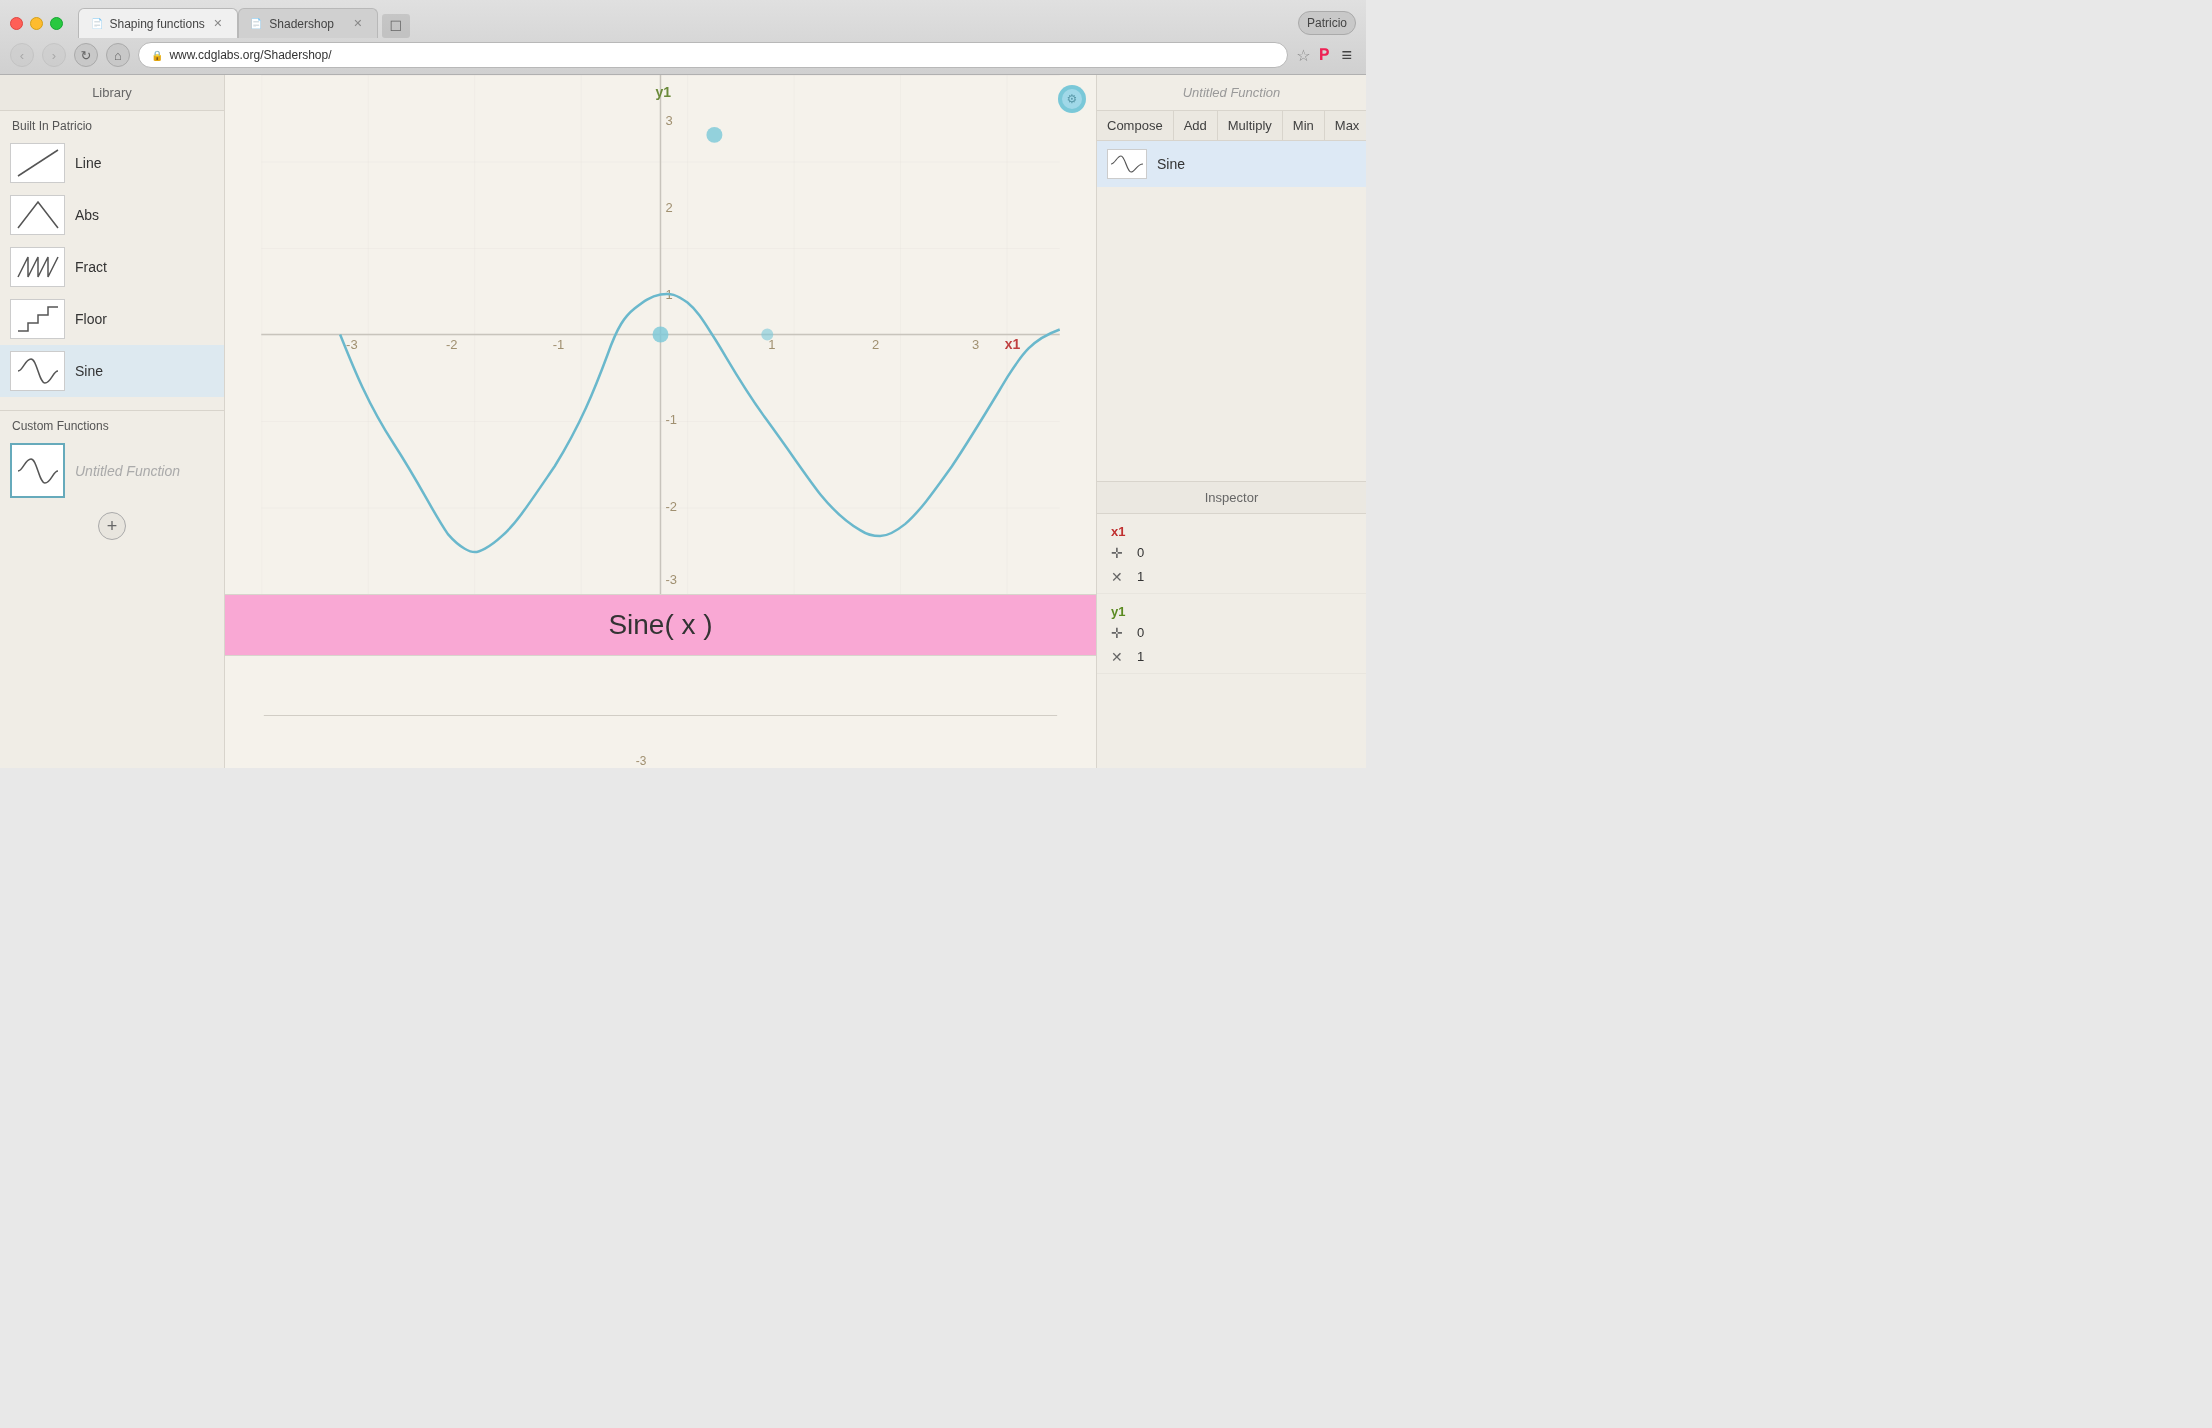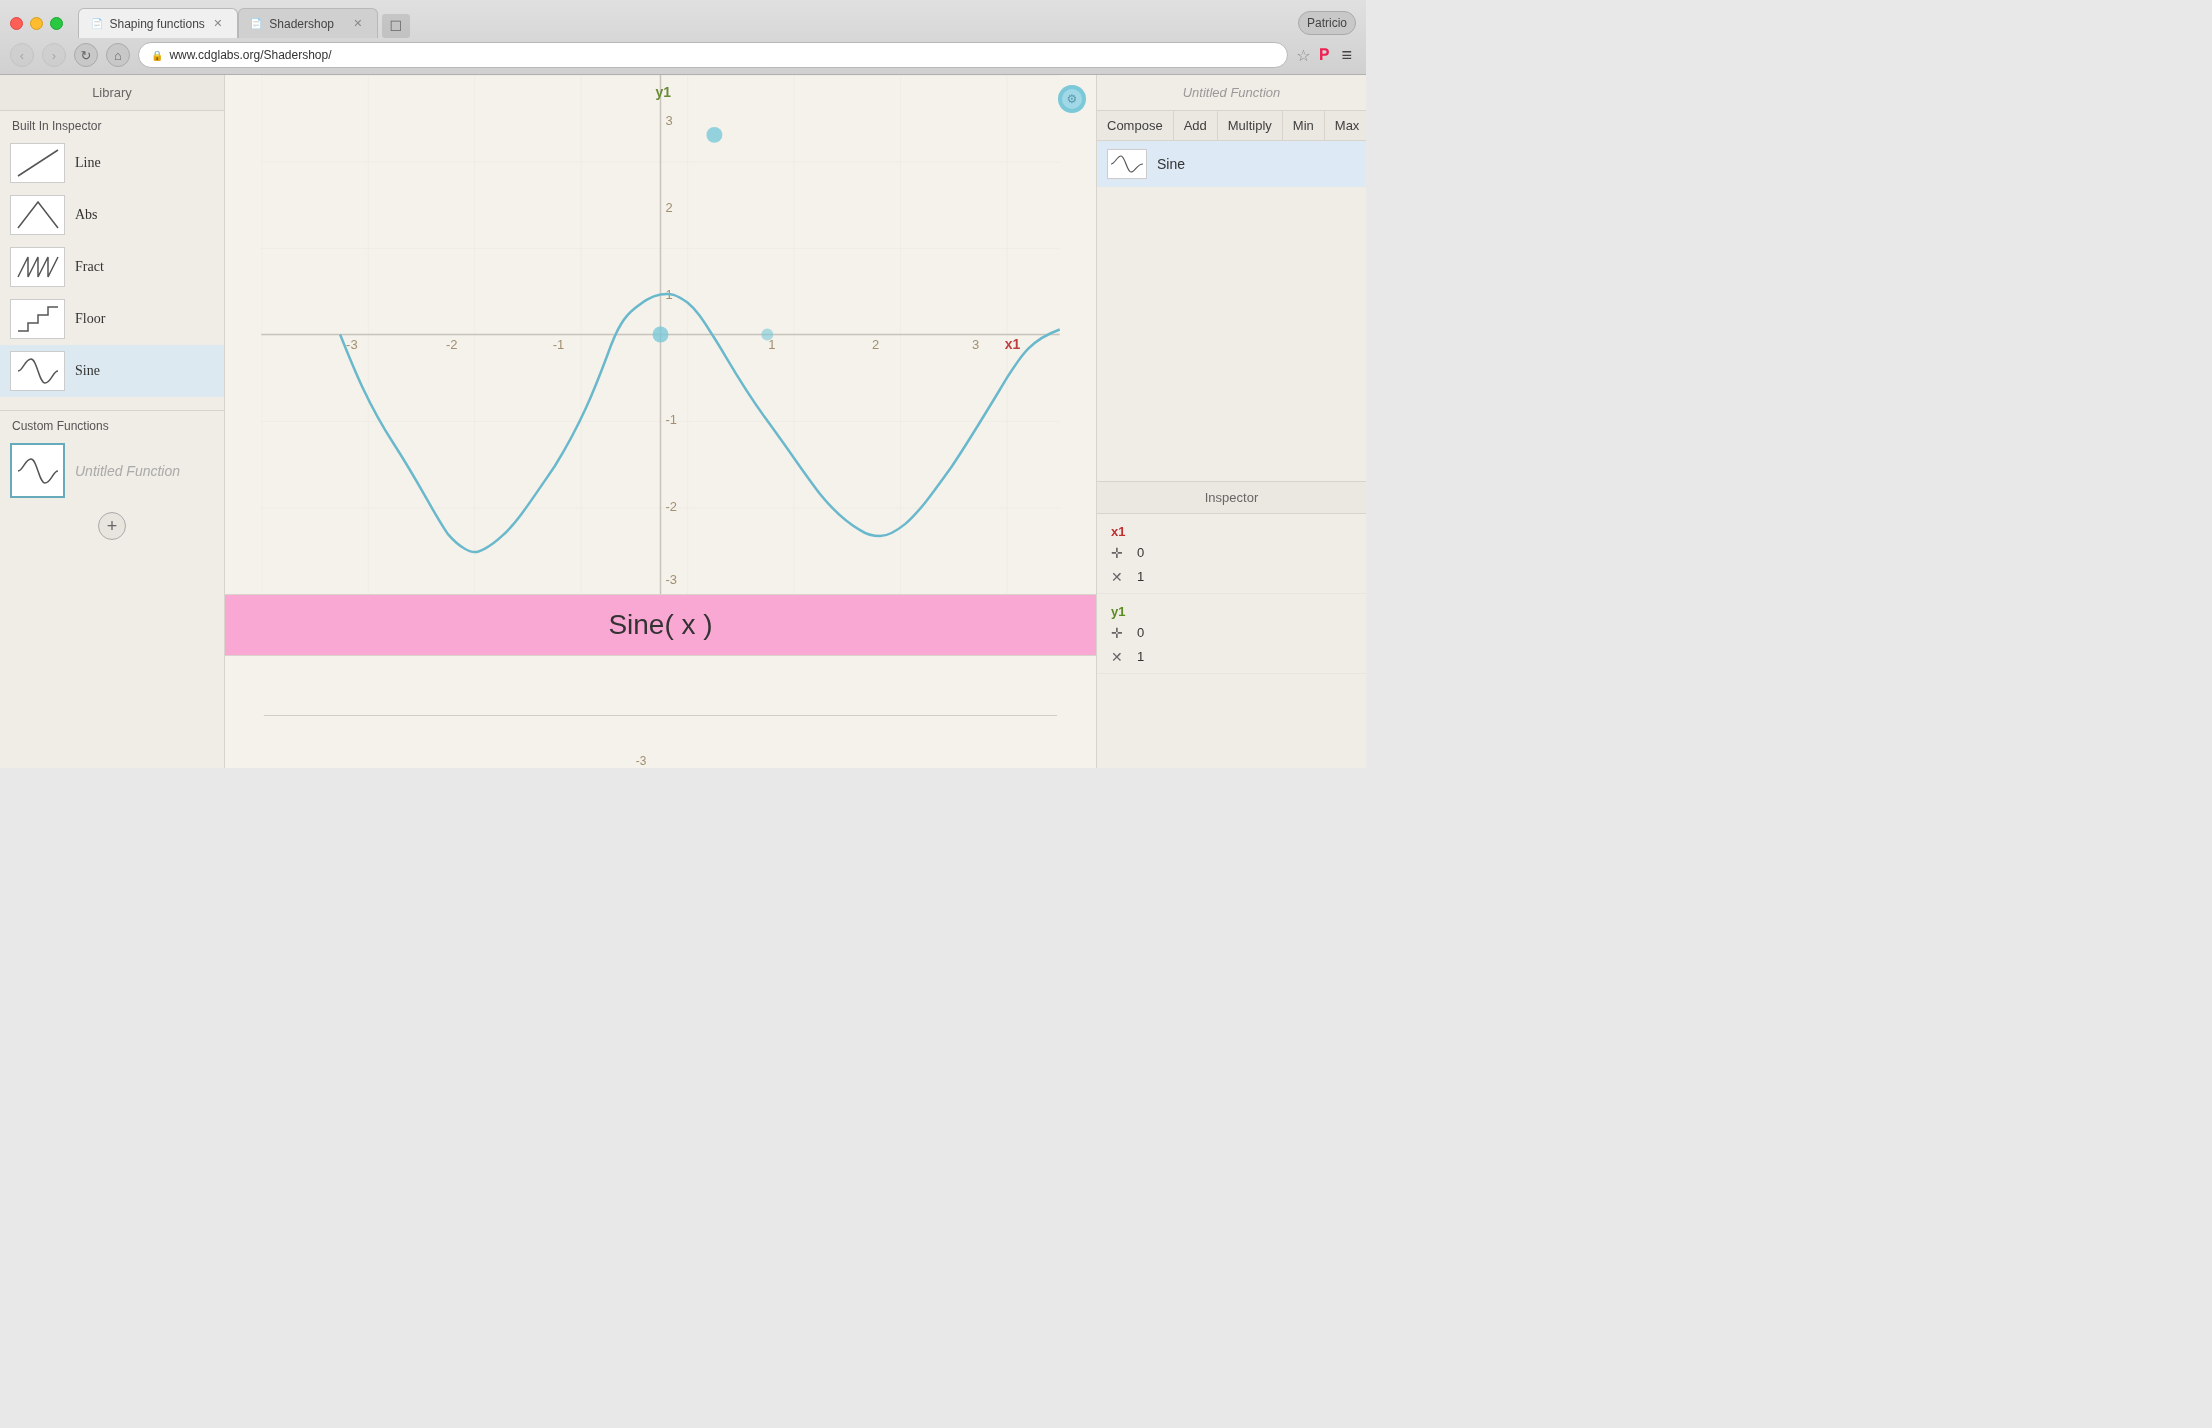--- a/index.html
+++ b/index.html
@@ -33,21 +33,21 @@
     
     .app-container { display: flex; height: calc(768px - 68px); background: #f5f2eb; }
 
     
     .sidebar { width: 225px; background: #f0ede6; border-right: 1px solid #d8d4cc; display: flex; flex-direction: column; overflow-y: auto; flex-shrink: 0; }
     .sidebar-header { text-align: center; padding: 10px; font-size: 13px; color: #666; border-bottom: 1px solid #d8d4cc; background: #ebe8e1; }
     .section-title { font-size: 12px; color: #555; padding: 8px 12px 4px; font-weight: normal; }
     .function-item { display: flex; align-items: center; padding: 6px 10px; cursor: pointer; gap: 10px; }
     .function-item.selected { background: #dde9f0; }
     .function-thumb { width: 55px; height: 40px; border: 1px solid #ccc; background: white; display: flex; align-items: center; justify-content: center; flex-shrink: 0; overflow: hidden; }
-    .function-label { font-size: 14px; color: #333; font-family: Liberation Serif, serif; }
+    .function-label { font-size: 14px; color: #333; }
     .custom-functions-section { border-top: 1px solid #d8d4cc; margin-top: 13px; }
     .custom-function-item { display: flex; align-items: center; padding: 6px 10px; cursor: pointer; gap: 10px; }
     .custom-function-thumb { width: 55px; height: 55px; border: 2px solid #6ab; background: white; display: flex; align-items: center; justify-content: center; flex-shrink: 0; overflow: hidden; }
     .custom-function-label { font-size: 14px; color: #aaa; font-style: italic; }
     .add-btn { display: flex; align-items: center; justify-content: center; width: 28px; height: 28px; border-radius: 50%; border: 1px solid #aaa; background: #e8e5de; color: #666; font-size: 18px; cursor: pointer; margin: 8px auto; }
 
     
     .canvas-area { flex: 1; display: flex; flex-direction: column; position: relative; overflow: hidden; }
     .graph-container { flex: 1; position: relative; background: #f5f2eb; overflow: hidden; }
     .function-name { text-align: center; padding: 14px; font-size: 28px; color: #333; background: #f9a8d4; border-top: 1px solid #d8d4cc; }
@@ -118,21 +118,21 @@
     <span class="bookmark-btn">☆</span>
     <span class="pocket-icon">𝐏</span>
     <span class="menu-btn">≡</span>
   </div>
 </div>
 
 <div class="app-container">
 
   <div class="sidebar">
     <div class="sidebar-header">Library</div>
-    <div class="section-title">Built In Inspector</div>
+    <div class="section-title">Built In Patricio</div>
 
     <div class="function-item">
       <div class="function-thumb">
         <svg width="50" height="36" viewBox="0 0 50 36">
           <line x1="5" y1="31" x2="45" y2="5" stroke="#555" stroke-width="1.5"></line>
         </svg>
       </div>
       <span class="function-label">Line</span>
     </div>
 

